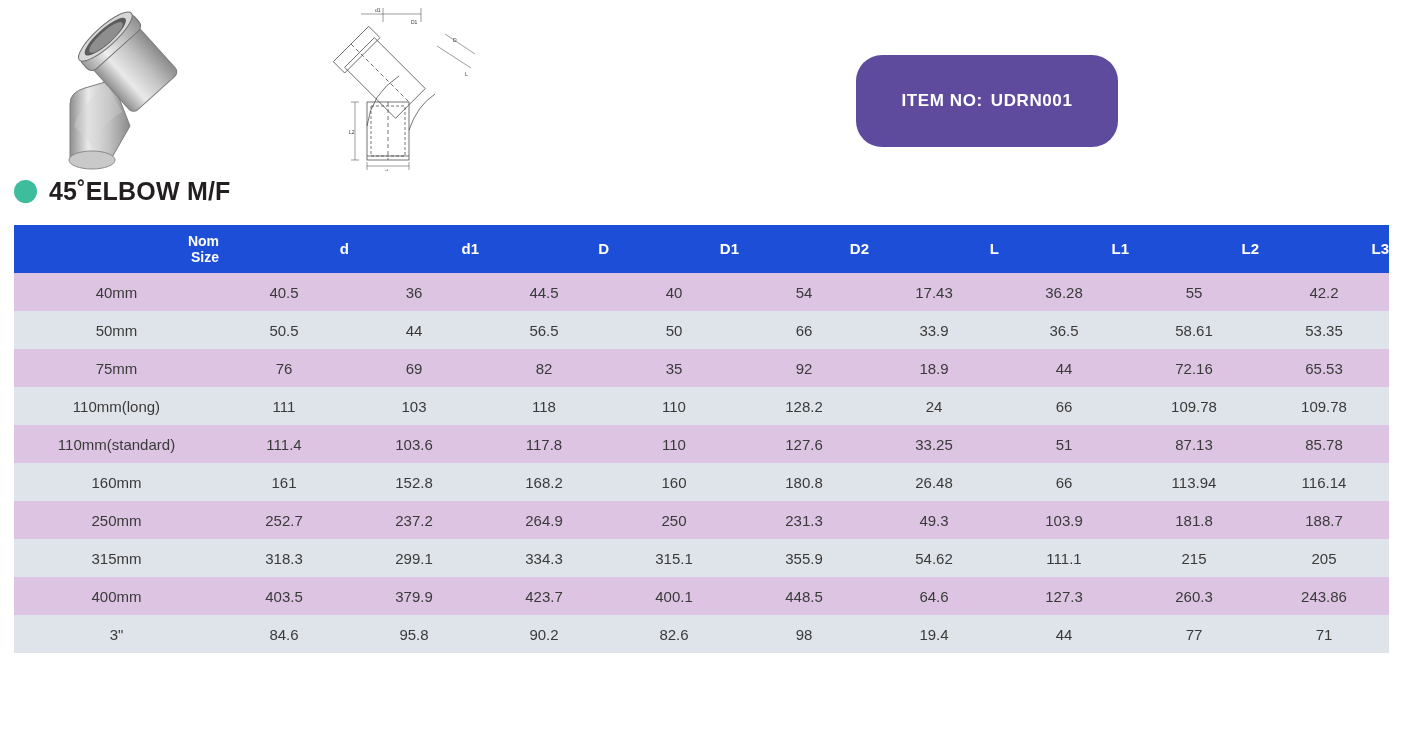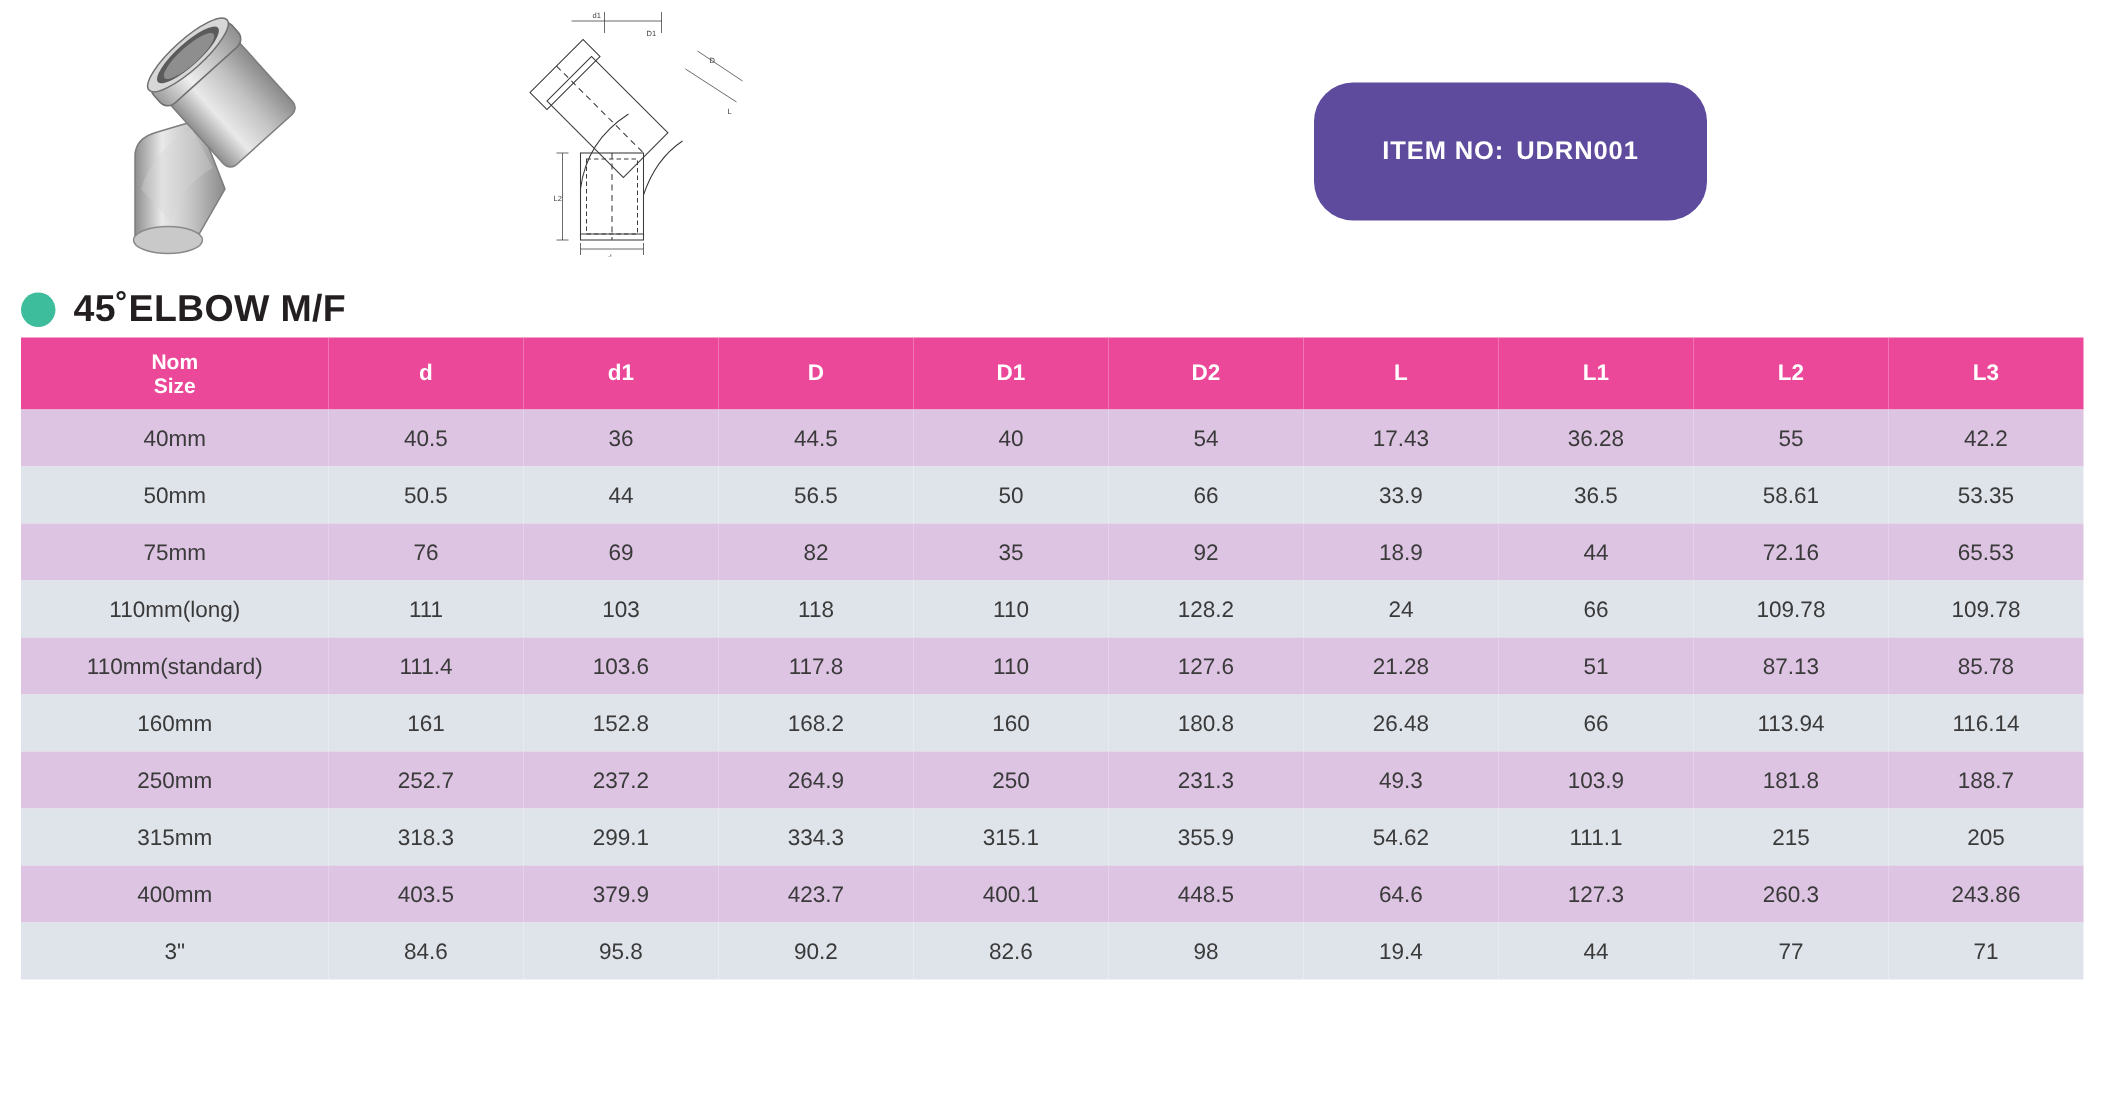--- a/index.html
+++ b/index.html
@@ -12,21 +12,20 @@
     background: #ffffff;
     font-family: "Liberation Sans", sans-serif;
     overflow: hidden;
     position: relative;
   }
 
   .page {
     position: relative;
     width: 1130px;
     height: 745px;
-    padding-left: 20px;
   }
 
   
   .top-area {
     position: relative;
     height: 172px;
   }
 
   .product-photo {
     position: absolute;
@@ -59,21 +58,21 @@
     font-size: 17px;
     font-weight: bold;
     letter-spacing: 0.6px;
   }
   .item-badge .badge-label { margin-right: 8px; }
 
   
   .title-row {
     position: absolute;
     left: 14px;
-    top: 189px;
+    top: 174px;
     display: flex;
     align-items: center;
     height: 34px;
   }
   .title-dot {
     width: 23px;
     height: 23px;
     border-radius: 50%;
     background: #3dbd9c;
     margin-right: 12px;
@@ -90,27 +89,27 @@
     position: absolute;
     left: 14px;
     top: 225px;
     width: 1375px;
     border-collapse: collapse;
     table-layout: fixed;
     font-size: 15px;
     color: #3a3a3a;
   }
   table.spec thead th {
-    background: #ec4899;
+    background: #1d4ed8;
     color: #ffffff;
     font-weight: bold;
     font-size: 15px;
     height: 48px;
     padding: 0;
-    text-align: center;
+    text-align: right;
     vertical-align: middle;
     line-height: 1.15;
   }
   table.spec thead th.nom {
     font-size: 14px;
   }
   table.spec tbody td {
     height: 38px;
     padding: 0;
     text-align: center;
@@ -289,21 +288,21 @@
           <td>109.78</td>
           <td>109.78</td>
         </tr>
         <tr>
           <td>110mm(standard)</td>
           <td>111.4</td>
           <td>103.6</td>
           <td>117.8</td>
           <td>110</td>
           <td>127.6</td>
-          <td>21.28</td>
+          <td>33.25</td>
           <td>51</td>
           <td>87.13</td>
           <td>85.78</td>
         </tr>
         <tr>
           <td>160mm</td>
           <td>161</td>
           <td>152.8</td>
           <td>168.2</td>
           <td>160</td>

